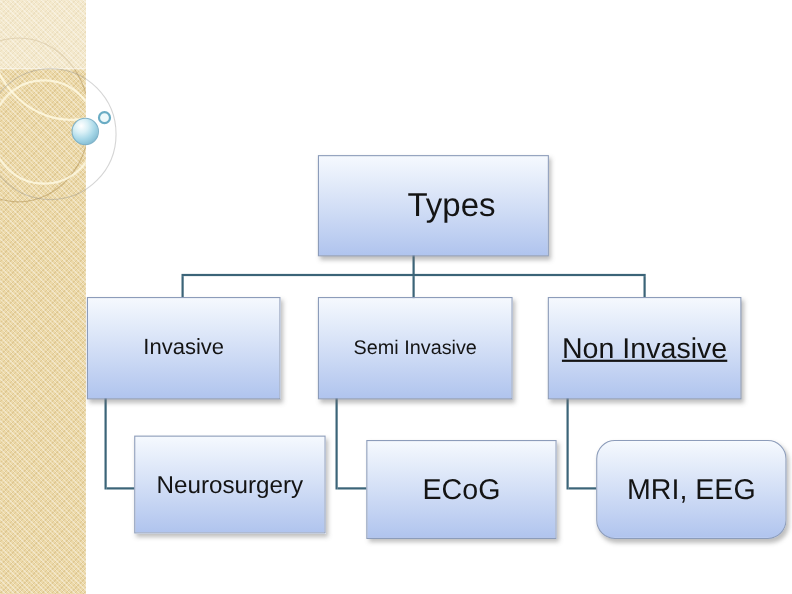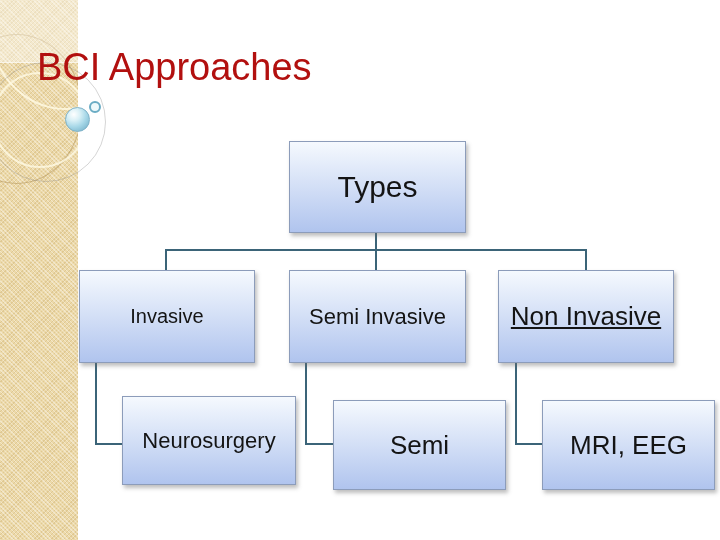--- a/index.html
+++ b/index.html
@@ -45,27 +45,27 @@
     color:#b2100f;white-space:nowrap;
   }
 
   
   .node{
     position:absolute;display:flex;align-items:center;justify-content:center;
     border:1px solid #8c9cba;color:#141414;text-align:center;
     background:linear-gradient(180deg,#f5f9fe 0%,#d3dff6 50%,#b0c4ee 100%);
     box-shadow:2px 3px 4px rgba(110,110,110,.45);
   }
-  .node.root   {left:289px;top:141px;width:175px;height:90px;font-size:30px;}
+  .node.root   {left:289px;top:141px;width:175px;height:90px;font-size:30px;padding-left:33px;}
   .node.l2a    {left:79px; top:270px;width:174px;height:91px;font-size:20px;}
-  .node.l2b    {left:289px;top:270px;width:175px;height:91px;font-size:22px;text-align:center;}
+  .node.l2b    {left:289px;top:270px;width:175px;height:91px;font-size:18px;text-align:center;}
   .node.l2c    {left:498px;top:270px;width:174px;height:91px;font-size:26px;text-decoration:underline;}
   .node.l3a    {left:122px;top:396px;width:172px;height:87px;font-size:22px;}
   .node.l3b    {left:333px;top:400px;width:171px;height:88px;font-size:26px;}
-  .node.l3c    {left:542px;top:400px;width:171px;height:88px;font-size:26px;}
+  .node.l3c    {left:542px;top:400px;width:171px;height:88px;font-size:26px;border-radius:17px;}
 
   .conn{position:absolute;background:#3b6478;}
   .c-stub  {left:375px;top:231px;width:2px;height:20px;}
   .c-hmain {left:165px;top:249px;width:422px;height:2px;}
   .c-dl    {left:165px;top:251px;width:2px;height:19px;}
   .c-dm    {left:375px;top:251px;width:2px;height:21px;}
   .c-dr    {left:585px;top:251px;width:2px;height:19px;}
   .c-v1    {left:95px; top:361px;width:2px;height:84px;}
   .c-h1    {left:97px; top:443px;width:25px;height:2px;}
   .c-v2    {left:305px;top:361px;width:2px;height:84px;}
@@ -81,21 +81,20 @@
   <div class="sidebar">
     <div class="ring r1"></div>
     <div class="ring r2"></div>
     <div class="ring r3"></div>
     <div class="sidebar-square"></div>
   </div>
   <div class="ring r4"></div>
   <div class="bubble-large"></div>
   <div class="bubble-small"></div>
 
-  <h1 class="title">BCI Approaches</h1>
 
   <div>
 
     <div class="conn c-stub"></div>
     <div class="conn c-hmain"></div>
     <div class="conn c-dl"></div>
     <div class="conn c-dm"></div>
     <div class="conn c-dr"></div>
 
     <div class="conn c-v1"></div>
@@ -105,17 +104,17 @@
     <div class="conn c-v3"></div>
     <div class="conn c-h3"></div>
 
     <div class="node root">Types</div>
 
     <div class="node l2a">Invasive</div>
     <div class="node l2b">Semi Invasive</div>
     <div class="node l2c">Non Invasive</div>
 
     <div class="node l3a">Neurosurgery</div>
-    <div class="node l3b">Semi</div>
+    <div class="node l3b">ECoG</div>
     <div class="node l3c">MRI, EEG</div>
   </div>
 
 </div>
 
 </body></html>

